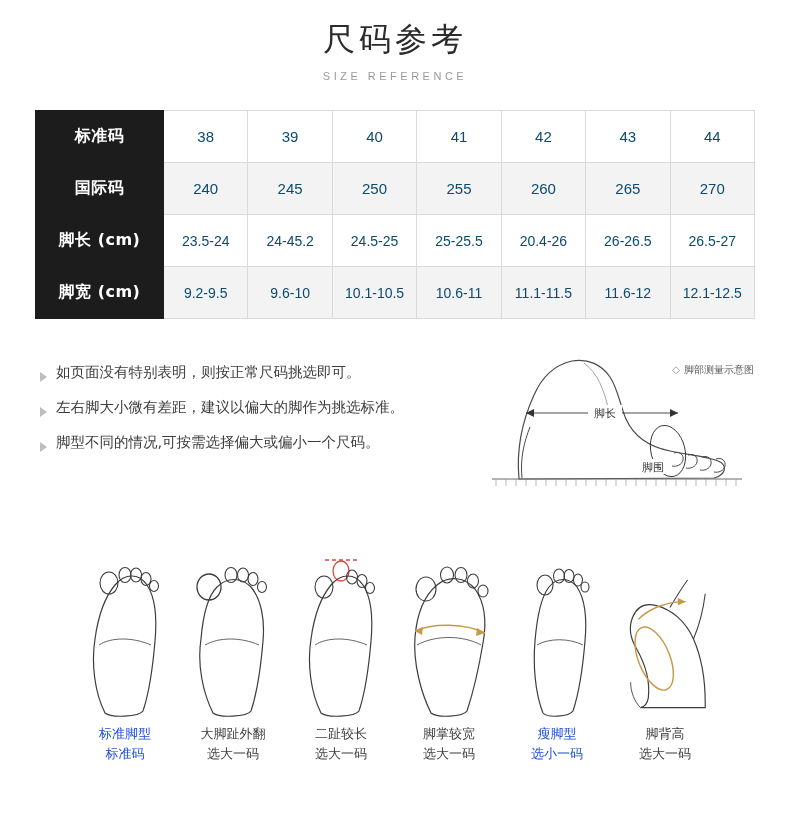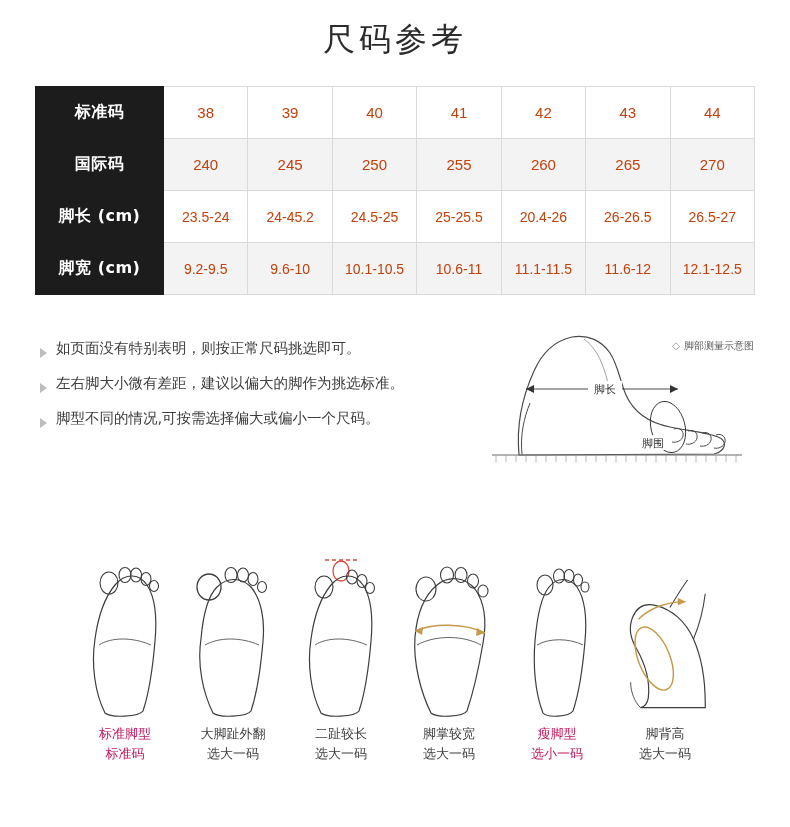--- a/index.html
+++ b/index.html
@@ -46,21 +46,21 @@
     width: 100%;
     border-collapse: collapse;
     table-layout: fixed;
   }
   table.size-table td {
     height: 52px;
     font-size: 15px;
     text-align: center;
     vertical-align: middle;
     border: 1px solid #d9d9d9;
-    color: #c2410c;
+    color: #0c4a6e;
     font-family: "Liberation Sans", "DejaVu Sans", sans-serif;
   }
   table.size-table td.rowhead {
     width: 128px;
     background: #1c1c1c;
     color: #ffffff;
     font-size: 16px;
     font-weight: 600;
     border: 1px solid #1c1c1c;
     letter-spacing: 0.5px;
@@ -147,28 +147,29 @@
     display: flex;
     align-items: flex-end;
     justify-content: center;
   }
   .caption {
     margin-top: 6px;
     font-size: 13px;
     line-height: 1.55;
     color: #3d3d3d;
   }
-  .caption .c-hl { color: #be185d; display: block; }
+  .caption .c-hl { color: #1d4ed8; display: block; }
   .caption .c-nm { display: block; }
 </style>
 </head>
 <body>
 
 <div class="title-block">
   <div class="title-main">尺码参考</div>
+  <div class="title-sub">SIZE REFERENCE</div>
 </div>
 
 <div class="table-wrap">
   <table class="size-table">
     <tbody>
       <tr>
         <td class="rowhead">标准码</td>
         <td>38</td>
         <td>39</td>
         <td>40</td>

